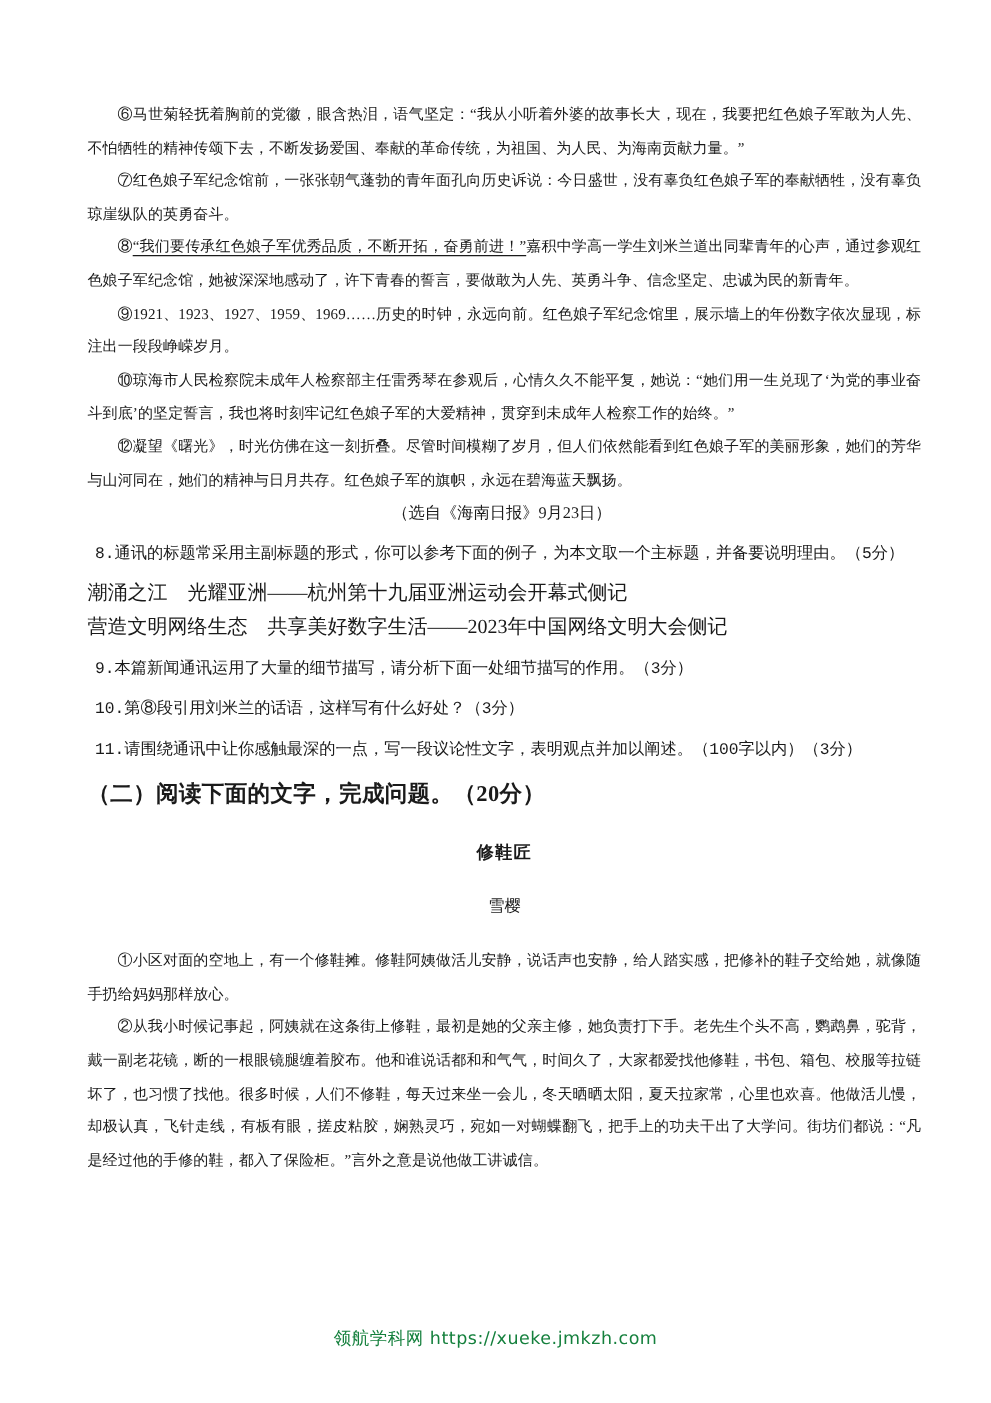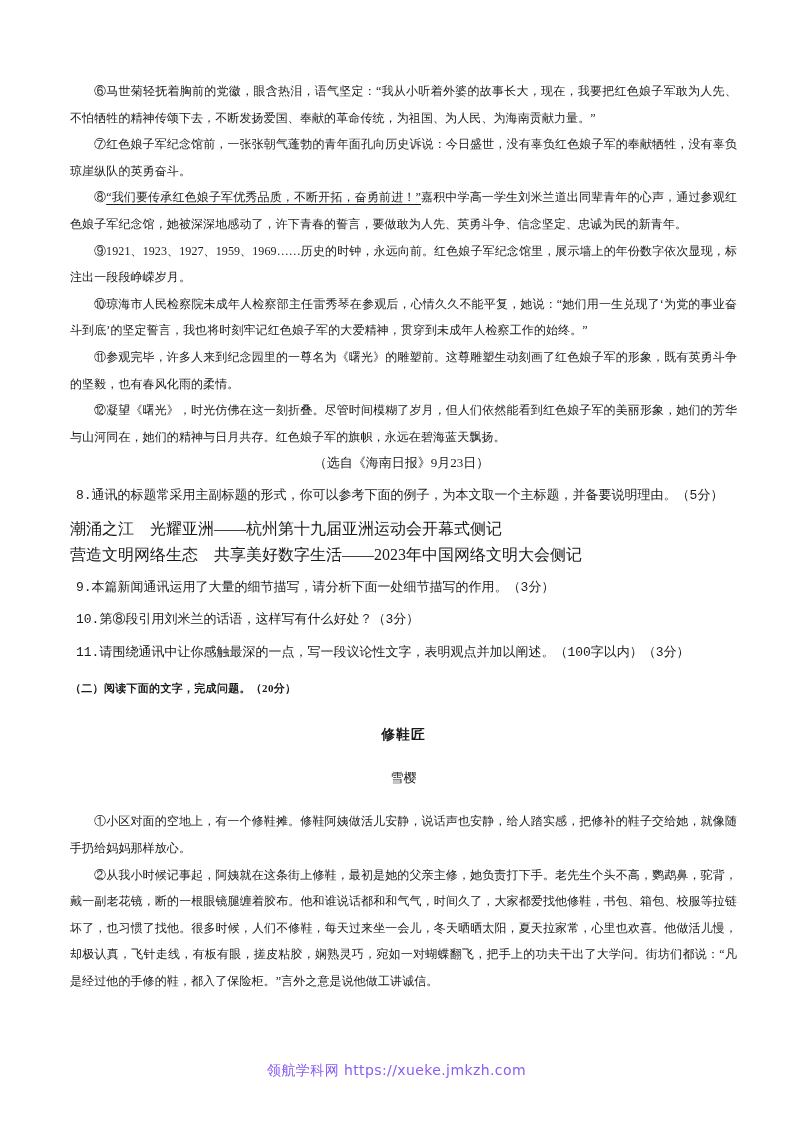--- a/index.html
+++ b/index.html
@@ -71,21 +71,21 @@
 
   .quoted-detail {
     font-size: 13.0px;
     line-height: 26.6px;
     text-indent: 0;
     margin: 0;
   }
 
   
   .section-heading {
-    font-size: 11px;
+    font-size: 18px;
     line-height: 28px;
     font-weight: bold;
     text-indent: 0;
     margin: 0;
     padding-top: 2px;
     letter-spacing: 0.3px;
   }
 
   
   .essay-title {
@@ -107,40 +107,39 @@
 
   
   .footer {
     position: absolute;
     left: 0;
     top: 1062px;
     width: 793px;
     text-align: center;
     font-family: "DejaVu Sans", "Liberation Sans", sans-serif;
     font-size: 14px;
-    color: #8b5cf6;
+    color: #15803d;
     letter-spacing: 0.4px;
   }
 </style>
 </head>
 <body>
 
 <div class="page">
 
   <p class="para">⑥马世菊轻抚着胸前的党徽，眼含热泪，语气坚定：“我从小听着外婆的故事长大，现在，我要把红色娘子军敢为人先、不怕牺牲的精神传颂下去，不断发扬爱国、奉献的革命传统，为祖国、为人民、为海南贡献力量。”</p>
 
   <p class="para">⑦红色娘子军纪念馆前，一张张朝气蓬勃的青年面孔向历史诉说：今日盛世，没有辜负红色娘子军的奉献牺牲，没有辜负琼崖纵队的英勇奋斗。</p>
 
   <p class="para"><span>⑧</span><span class="uline">“我们要传承红色娘子军优秀品质，不断开拓，奋勇前进！”</span><span>嘉积中学高一学生刘米兰道出同辈青年的心声，通过参观红色娘子军纪念馆，她被深深地感动了，许下青春的誓言，要做敢为人先、英勇斗争、信念坚定、忠诚为民的新青年。</span></p>
 
   <p class="para">⑨1921、1923、1927、1959、1969……历史的时钟，永远向前。红色娘子军纪念馆里，展示墙上的年份数字依次显现，标注出一段段峥嵘岁月。</p>
 
   <p class="para">⑩琼海市人民检察院未成年人检察部主任雷秀琴在参观后，心情久久不能平复，她说：“她们用一生兑现了‘为党的事业奋斗到底’的坚定誓言，我也将时刻牢记红色娘子军的大爱精神，贯穿到未成年人检察工作的始终。”</p>
 
-  <p class="para">⑪参观完毕，许多人来到纪念园里的一尊名为《曙光》的雕塑前。这尊雕塑生动刻画了红色娘子军的形象，既有英勇斗争的坚毅，也有春风化雨的柔情。</p>
 
   <p class="para">⑫凝望《曙光》，时光仿佛在这一刻折叠。尽管时间模糊了岁月，但人们依然能看到红色娘子军的美丽形象，她们的芳华与山河同在，她们的精神与日月共存。红色娘子军的旗帜，永远在碧海蓝天飘扬。</p>
 
   <p class="source-line">（选自《海南日报》9月23日）</p>
 
   <p class="question">8.通讯的标题常采用主副标题的形式，你可以参考下面的例子，为本文取一个主标题，并备要说明理由。（5分）</p>
   <p class="example-line">潮涌之江　光耀亚洲——杭州第十九届亚洲运动会开幕式侧记</p>
   <p class="example-line">营造文明网络生态　共享美好数字生活——2023年中国网络文明大会侧记</p>
 
   <p class="question">9.本篇新闻通讯运用了大量的细节描写，请分析下面一处细节描写的作用。（3分）</p>

